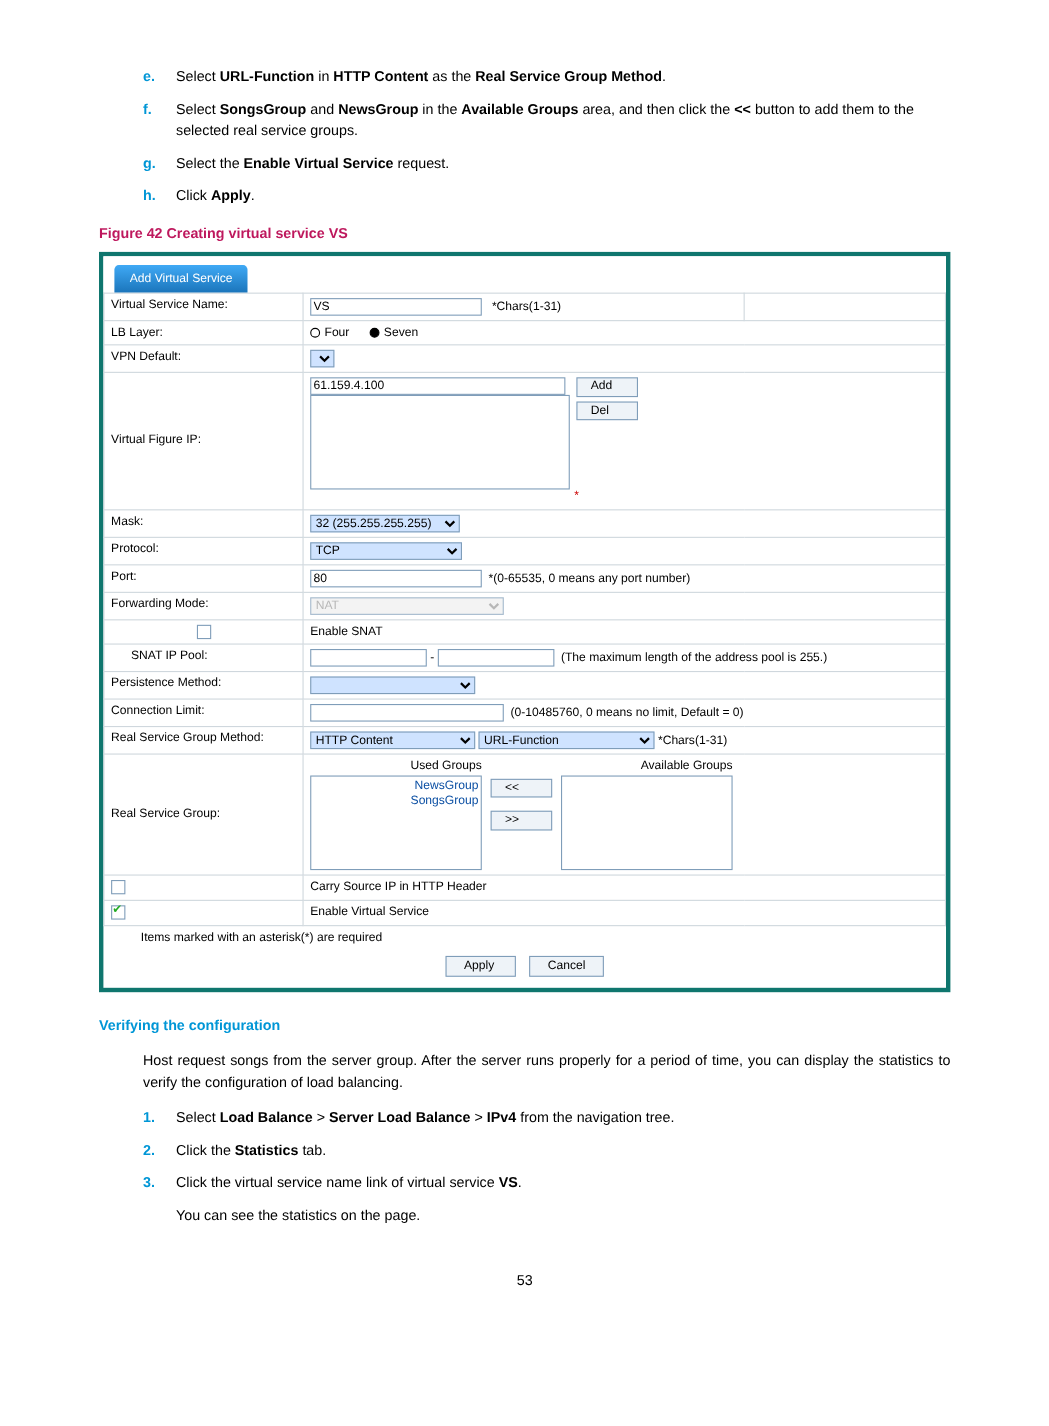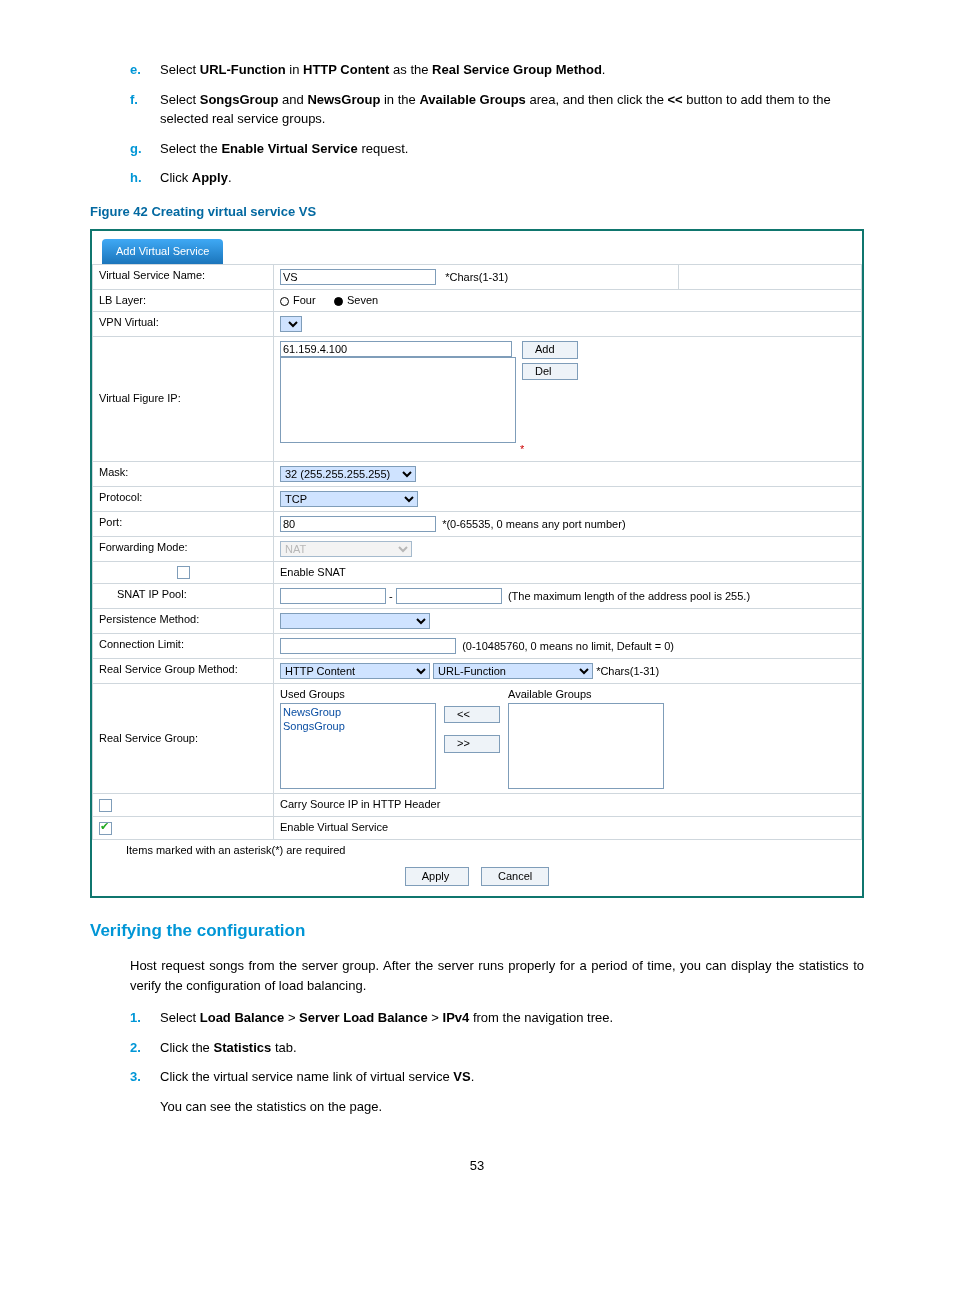--- a/index.html
+++ b/index.html
@@ -9,25 +9,25 @@
     margin: 0;
     padding: 60px 90px 40px 90px;
     width: 954px;
     box-sizing: border-box;
     line-height: 1.5;
   }
   .instr-list { margin-left: 40px; }
   .instr-item { display: flex; margin-bottom: 10px; }
   .instr-item .marker { color: #0096d6; font-weight: bold; width: 30px; flex: 0 0 30px; }
   .instr-item .body { flex: 1; }
-  .figcap { color: #0369a1; font-weight: bold; margin: 14px 0 8px 0; font-size: 13px; }
+  .figcap { color: #be185d; font-weight: bold; margin: 14px 0 8px 0; font-size: 13px; }
   .bold { font-weight: bold; }
 
   
-  .form-wrap { border: 2px solid #0f766e; font-family: Tahoma, Arial, sans-serif; font-size: 11px; color: #000; line-height: 1.2; margin-bottom: 20px;}
+  .form-wrap { border: 4px solid #0f766e; font-family: Tahoma, Arial, sans-serif; font-size: 11px; color: #000; line-height: 1.2; margin-bottom: 20px;}
   .tab-bar { background: #fff; padding: 8px 0 0 10px; }
   .tab {
     display: inline-block;
     background: linear-gradient(#3fa9f5,#1b75bb);
     color: #fff;
     padding: 6px 14px 6px 14px;
     border-top-left-radius: 4px;
     border-top-right-radius: 4px;
     font-size: 11px;
   }
@@ -42,34 +42,34 @@
   input.txt, select.sel { font-family: Tahoma, Arial, sans-serif; font-size: 11px; }
   input.txt { border: 1px solid #7f9db9; padding: 1px 2px; }
   select.sel { border: 1px solid #7f9db9; background:#cfe3ff; }
   .btn {
     display:inline-block; border:1px solid #7f9db9; background:#eef3f8;
     padding:1px 12px; font-size:11px; min-width:30px; text-align:left;
   }
   .ip-box { display:flex; gap:6px; }
   .ip-list { border:1px solid #7f9db9; width:230px; height:80px; padding:2px; }
   .dual-list { display:flex; align-items:flex-start; gap:8px; }
-  .list-col { display:flex; flex-direction:column; }
+  .list-col { display:flex; flex-direction:column;text-align:right; }
   .list-hdr { margin-bottom:2px; }
   .list-box { border:1px solid #7f9db9; width:150px; height:80px; padding:2px; }
   .move-col { display:flex; flex-direction:column; gap:12px; margin-top:18px; }
   .req-note { padding:4px 6px; font-size:11px;margin-left:28px; }
   .footer-btns { text-align:center; padding:6px 0 10px 0; }
   .red-star { color:#c00; }
   .radio-dot { display:inline-block; width:7px; height:7px; border-radius:50%; border:1px solid #000; margin-right:4px; vertical-align:middle; }
   .radio-dot.sel { background:#000; }
   .chk { display:inline-block; width:11px; height:11px; border:1px solid #7f9db9; background:#fff; vertical-align:middle; position:relative;}
   .chk.on::after { content:"✔"; position:absolute; top:-3px; left:0; font-size:11px; color:#2a2;}
   .gray { color:#9a9a9a; }
 
-  h3.section { color:#0096d6; font-size:17px; font-weight:bold; margin:18px 0 8px 0; }
+  h3.section { color:#0096d6; font-size:13px; font-weight:bold; margin:18px 0 8px 0; }
   .page-num { text-align:center; margin-top:40px; font-size:13px; }
 </style>
 </head>
 <body>
 
 <div class="instr-list">
 
   <div class="instr-item">
     <div class="marker">e.</div>
     <div class="body">
@@ -118,21 +118,21 @@
     </tr>
     <tr>
       <td class="label">LB Layer:</td>
       <td colspan="2">
         <span><span class="radio-dot"></span><span>Four</span></span>
         &nbsp;&nbsp;&nbsp;&nbsp;
         <span><span class="radio-dot sel"></span><span>Seven</span></span>
       </td>
     </tr>
     <tr>
-      <td class="label">VPN Virtual:</td>
+      <td class="label">VPN Default:</td>
       <td colspan="2"><select class="sel" style="width:22px"><option></option></select></td>
     </tr>
     <tr>
       <td class="label" style="vertical-align:middle">Virtual Figure IP:</td>
       <td colspan="2">
         <div class="ip-box">
           <div>
             <input class="txt" style="width: 226px;" value="61.159.4.100"><br>
             <div class="ip-list"></div>
           </div>
@@ -154,21 +154,21 @@
     </tr>
     <tr>
       <td class="label">Port:</td>
       <td colspan="2">
         <input class="txt" style="width: 150px;" value="80">
         &nbsp;<span>*(0-65535, 0 means any port number)</span>
       </td>
     </tr>
     <tr>
       <td class="label">Forwarding Mode:</td>
-      <td colspan="2"><select class="sel gray" style="width:132px;background:#eee" disabled=""><option class="gray">NAT</option></select></td>
+      <td colspan="2"><select class="sel gray" style="width:176px;background:#eee" disabled=""><option class="gray">NAT</option></select></td>
     </tr>
     <tr>
       <td class="label" style="text-align:center"><span class="chk"></span></td>
       <td colspan="2">Enable SNAT</td>
     </tr>
     <tr>
       <td class="label" style="padding-left:24px">SNAT IP Pool:</td>
       <td colspan="2">
         <input class="txt" style="width: 100px;">
         <span>-</span>

